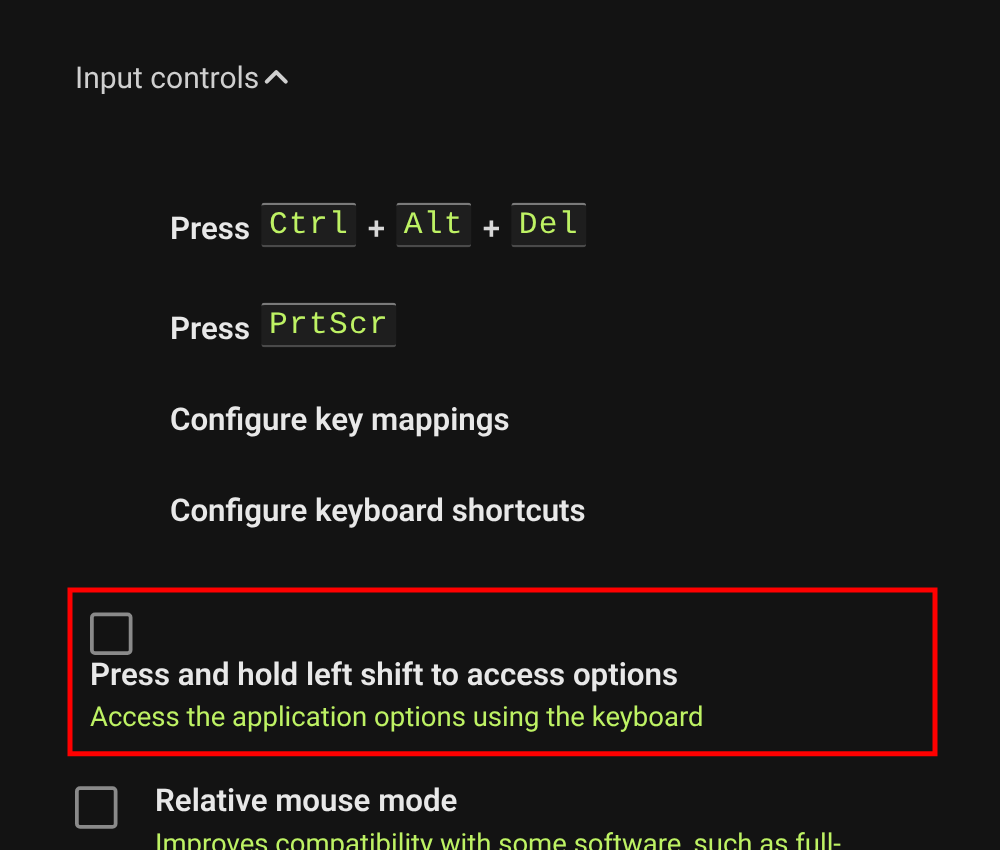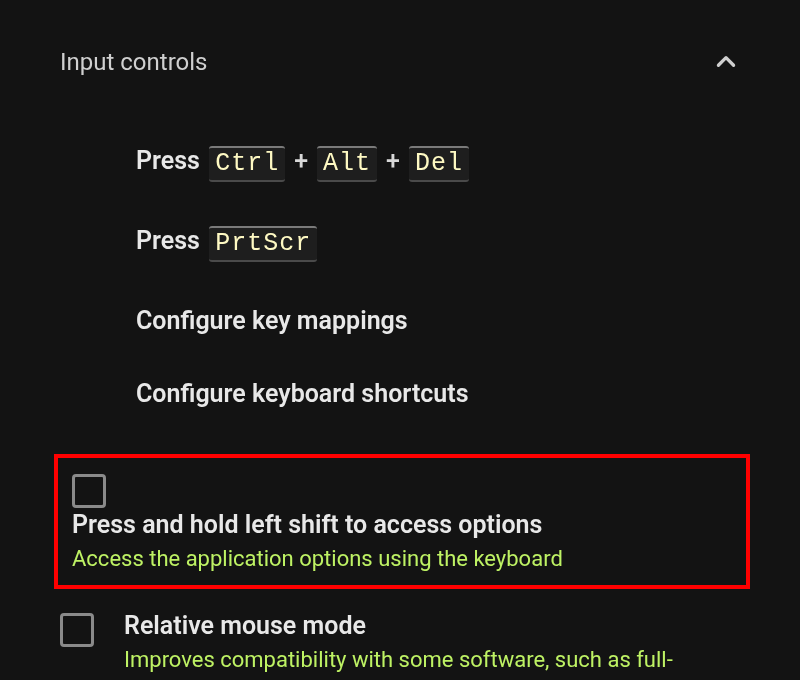--- a/index.html
+++ b/index.html
@@ -10,60 +10,60 @@
     height: 680px;
     overflow: hidden;
     color: #e8e8e8;
   }
   .panel {
     padding: 48px 60px 0 60px;
   }
   .section-header {
     display: flex;
     align-items: center;
-    justify-content: space-between;
+    justify-content: flex-start;
     cursor: pointer;
-    margin-bottom: 48px;
+    margin-bottom: 64px;
   }
   .section-title {
     font-size: 24px;
     font-weight: 400;
     color: #cfcfcf;
   }
   .chevron {
     width: 28px;
     height: 28px;
     display: flex;
     align-items: center;
     justify-content: center;
   }
   .chevron svg { width: 26px; height: 26px; }
   .items { padding-left: 76px; }
   .item {
     padding: 22px 0;
     display: flex;
-    align-items: flex-start;
+    align-items: flex-end;
     font-size: 25px;
     font-weight: 600;
     color: #e8e8e8;
     cursor: pointer;
   }
   .kbd-key {
     display: inline-block;
     font-family: "Courier New", monospace;
     font-size: 25px;
     font-weight: 500;
     padding: 1px 6px 2px 6px;
     border-top: 2px solid #7a7a7a;
     border-bottom: 2px solid #4a4a4a;
     background: #1e1e1e;
     border-radius: 3px;
     margin: 0 3px;
     letter-spacing: 1px;
-    color: #fef9c3;
+    color: #bef264;
   }
   .plus { margin: 0 6px; font-weight: 500; color: #d8d8d8; }
   .check-row {
     display: flex;
     align-items: flex-start;
     padding: 12px 14px 24px 0;
     margin-left: -76px;
     cursor: pointer;
   }
   .checkbox {

